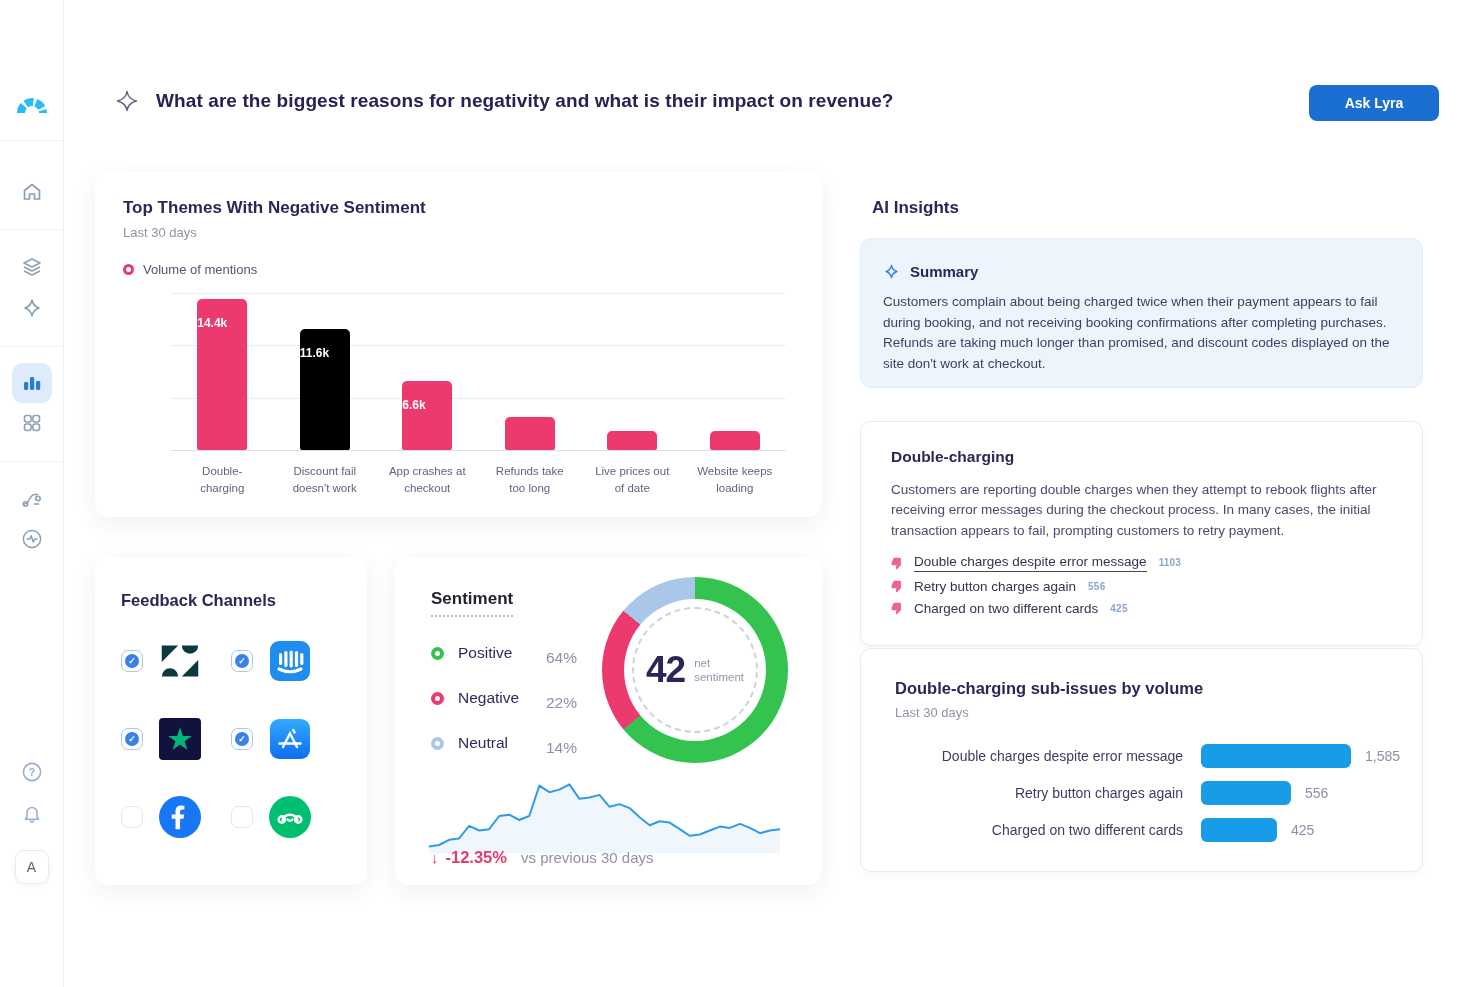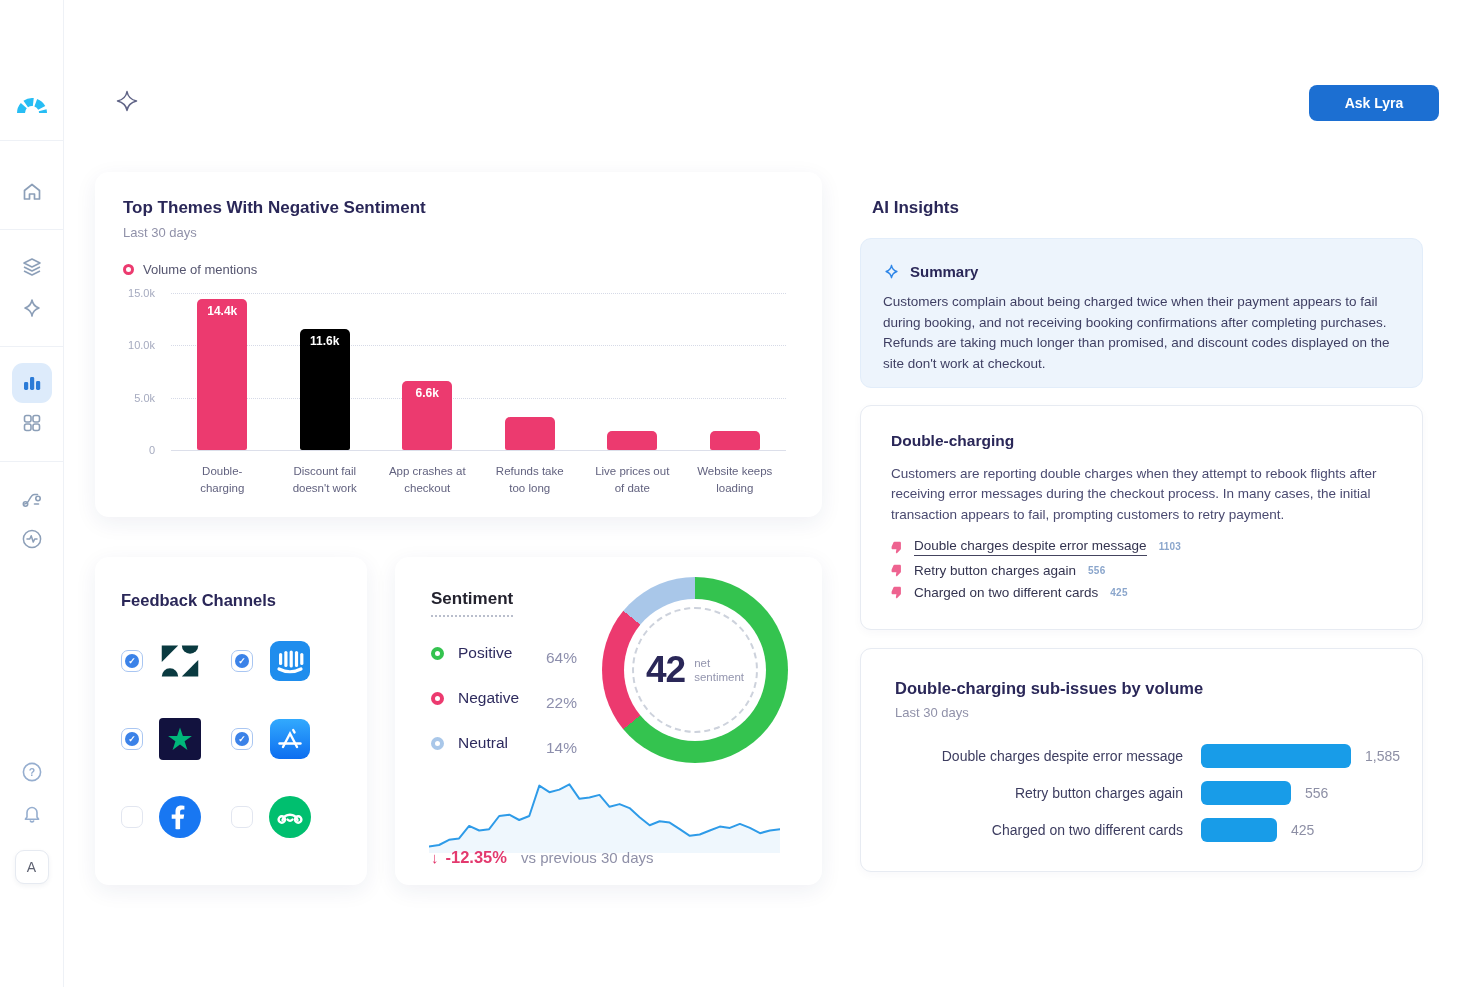--- a/index.html
+++ b/index.html
@@ -37,21 +37,21 @@
   .legend-text { font-size:13px; color:#55556F; }
   .chart-zone { position:relative; margin-top:16px; height:214px; }
   .y-axis { position:absolute; left:0; top:0; width:40px; height:157px; }
   .y-tick { position:absolute; right:8px; transform:translateY(-50%); font-size:11px; color:#A5AABF; }
   .plot { position:absolute; left:48px; right:0; top:0; height:157px; }
   .gridline { position:absolute; left:0; right:0; height:0; border-top:1px dotted #D6DAE7; }
   .gridline.base { border-top:1px solid #DCDFEA; }
   .bars-row { position:absolute; inset:0; display:flex; }
   .bar-slot { flex:1; position:relative; }
   .vbar { position:absolute; bottom:0; left:50%; transform:translateX(-50%); width:50px; background:#EC3A6F; border-radius:5px 5px 2px 2px; }
-  .vbar-label { position:absolute; top:5px; left:0; right:0; text-align:center; font-size:12px; font-weight:700; color:#fff; }
+  .vbar-label { position:absolute; top:17px; left:0; right:0; text-align:left; font-size:12px; font-weight:700; color:#fff; }
   .x-labels { position:absolute; left:48px; right:0; top:170px; display:flex; }
   .x-label { flex:1; text-align:center; font-size:11.5px; line-height:1.5; color:#62627F; }
 
   
   .feedback-card { left:95px; top:557px; width:272px; height:328px; padding:34px 26px; }
   .chan-grid { margin-top:30px; display:grid; grid-template-columns:1fr 1fr; row-gap:36px; }
   .chan-cell { display:flex; align-items:center; gap:16px; }
   .checkbox { width:22px; height:22px; border-radius:7px; border:1.5px solid #E2E6F0; background:#fff; position:relative; cursor:pointer; flex:none; }
   .checkbox .mark { display:none; position:absolute; left:50%; top:50%; transform:translate(-50%,-50%); width:14px; height:14px; border-radius:50%; background:#3B82E8; color:#fff; font-size:9px; line-height:14px; text-align:center; font-weight:700; }
   .checkbox.checked { border-color:#A9C6F2; }
@@ -78,21 +78,21 @@
   .delta-val { color:#E3396E; font-size:16.5px; font-weight:800; margin-left:7px; }
   .delta-cap { color:#8F90A8; font-size:15px; margin-left:14px; }
 
   
   .insights-title { position:absolute; left:872px; top:198px; font-size:17px; font-weight:700; color:#2A2758; }
   .summary-box { position:absolute; left:860px; top:238px; width:563px; height:150px; background:#EDF4FC; border:1px solid #E2EDFA; border-radius:11px; padding:24px 22px; }
   .summary-head { display:flex; align-items:center; gap:10px; }
   .summary-label { font-size:15px; font-weight:700; color:#2A2758; }
   .summary-text { margin-top:12px; font-size:13.5px; line-height:1.52; color:#3F3F63; }
   .issue-card { position:absolute; left:860px; width:563px; background:#fff; border:1px solid #E7EBF2; border-radius:11px; }
-  .theme-card { top:405px; height:225px; padding:26px 30px; box-shadow:0 3px 10px rgba(35,45,95,.03); }
+  .theme-card { top:421px; height:225px; padding:26px 30px; box-shadow:0 3px 10px rgba(35,45,95,.03); }
   .theme-title { font-size:15.5px; font-weight:700; color:#2A2758; }
   .theme-text { margin-top:14px; font-size:13.5px; line-height:1.5; color:#4A4A70; }
   .issue-list { margin-top:13px; display:flex; flex-direction:column; gap:7px; }
   .issue-row { display:flex; align-items:center; gap:9px; }
   .issue-label { font-size:13.5px; color:#33334F; }
   .issue-label.underlined { border-bottom:1.5px solid #44445E; padding-bottom:2px; cursor:pointer; }
   .issue-count { font-size:10px; font-weight:700; color:#8BA6CC; margin-left:3px; letter-spacing:.2px; }
 
   .sub-card { top:648px; height:224px; padding:30px 34px; box-shadow:0 3px 10px rgba(35,45,95,.03); }
   .sub-rows { margin-top:24px; display:flex; flex-direction:column; gap:13px; }
@@ -186,38 +186,33 @@
           <span>A</span>
         </div>
     </div>
   </nav>
 
   <header class="header">
     <div class="question-wrap">
       <svg width="26" height="26" viewBox="0 0 26 26" fill="none" stroke="#5F6386" stroke-width="1.5" stroke-linejoin="round">
         <path d="M13,3.5 Q14.2,11 22.5,13 Q14.2,15 13,22.5 Q11.8,15 3.5,13 Q11.8,11 13,3.5 Z"></path>
       </svg>
+      <h1 class="question">What are the biggest reasons for negativity and what is their impact on revenue?</h1>
     </div>
     <button class="ask-btn">Ask Lyra</button>
   </header>
 
   <section class="card themes-card">
     <h2 class="card-title">Top Themes With Negative Sentiment</h2>
     <div class="card-sub">Last 30 days</div>
     <div class="legend-row">
       <span class="ring-dot"></span>
       <span class="legend-text">Volume of mentions</span>
     </div>
     <div class="chart-zone">
-      <div class="y-axis">
-        <span class="y-tick" style="top:0">15.0k</span>
-        <span class="y-tick" style="top:33.33%">10.0k</span>
-        <span class="y-tick" style="top:66.67%">5.0k</span>
-        <span class="y-tick" style="top:100%">0</span>
-      </div>
       <div class="plot">
         <div class="gridline" style="top:0"></div>
         <div class="gridline" style="top:33.33%"></div>
         <div class="gridline" style="top:66.67%"></div>
         <div class="gridline base" style="top:100%"></div>
         <div class="bars-row">
           <div class="bar-slot">
               <div class="vbar" style="height: 96%; background: rgb(236, 58, 111);">
                 <span class="vbar-label">14.4k</span>
               </div>

